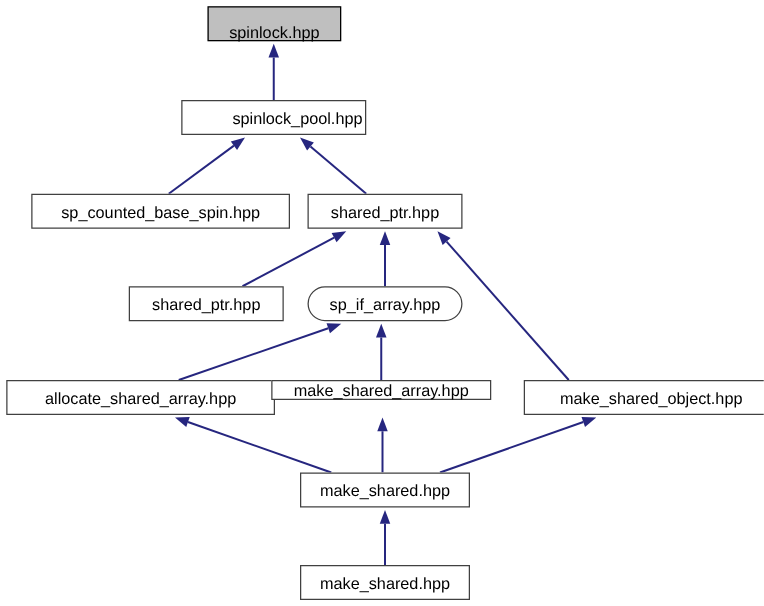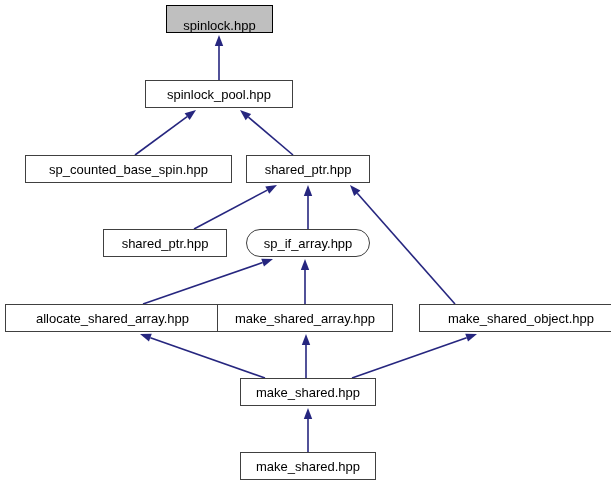--- a/index.html
+++ b/index.html
@@ -76,39 +76,39 @@
       <polygon points="306,334 310.2,345 301.8,345" fill="#26267f"></polygon>
       <line x1="352" y1="378" x2="466.62404506807263" y2="337.65233613603846" stroke="#26267f" stroke-width="1.6"></line>
       <polygon points="477,334 468.0185734109237,341.61406438277436 465.2295167252216,333.69060788930256" fill="#26267f"></polygon>
       <line x1="308" y1="452" x2="308" y2="419" stroke="#26267f" stroke-width="1.6"></line>
       <polygon points="308,408 312.2,419 303.8,419" fill="#26267f"></polygon>
     </svg>
   <div id="nodes-layer">
       <div class="node root" style="left: 166px; top: 5px; width: 107px; height: 28px;">
         <span class="node-label">spinlock.hpp</span>
       </div>
-      <div class="node" style="left: 145px; top: 80px; width: 148px; height: 28px;">
+      <div class="node" style="left: 145px; top: 80px; width: 148px; height: 28px; justify-content: flex-end;">
         <span class="node-label">spinlock_pool.hpp</span>
       </div>
       <div class="node" style="left: 25px; top: 155px; width: 207px; height: 28px;">
         <span class="node-label">sp_counted_base_spin.hpp</span>
       </div>
       <div class="node" style="left: 246px; top: 155px; width: 124px; height: 28px;">
         <span class="node-label">shared_ptr.hpp</span>
       </div>
       <div class="node" style="left: 103px; top: 229px; width: 124px; height: 28px;">
         <span class="node-label">shared_ptr.hpp</span>
       </div>
       <div class="node" style="left: 246px; top: 229px; width: 124px; height: 28px; border-radius: 14px;">
         <span class="node-label">sp_if_array.hpp</span>
       </div>
       <div class="node" style="left: 5px; top: 304px; width: 215px; height: 28px;">
         <span class="node-label">allocate_shared_array.hpp</span>
       </div>
-      <div class="node" style="left: 217px; top: 304px; width: 176px; height: 28px;">
+      <div class="node" style="left: 217px; top: 304px; width: 176px; height: 16px;">
         <span class="node-label">make_shared_array.hpp</span>
       </div>
       <div class="node" style="left: 419px; top: 304px; width: 204px; height: 28px;">
         <span class="node-label">make_shared_object.hpp</span>
       </div>
       <div class="node" style="left: 240px; top: 378px; width: 136px; height: 28px;">
         <span class="node-label">make_shared.hpp</span>
       </div>
       <div class="node" style="left: 240px; top: 452px; width: 136px; height: 28px;">
         <span class="node-label">make_shared.hpp</span>

